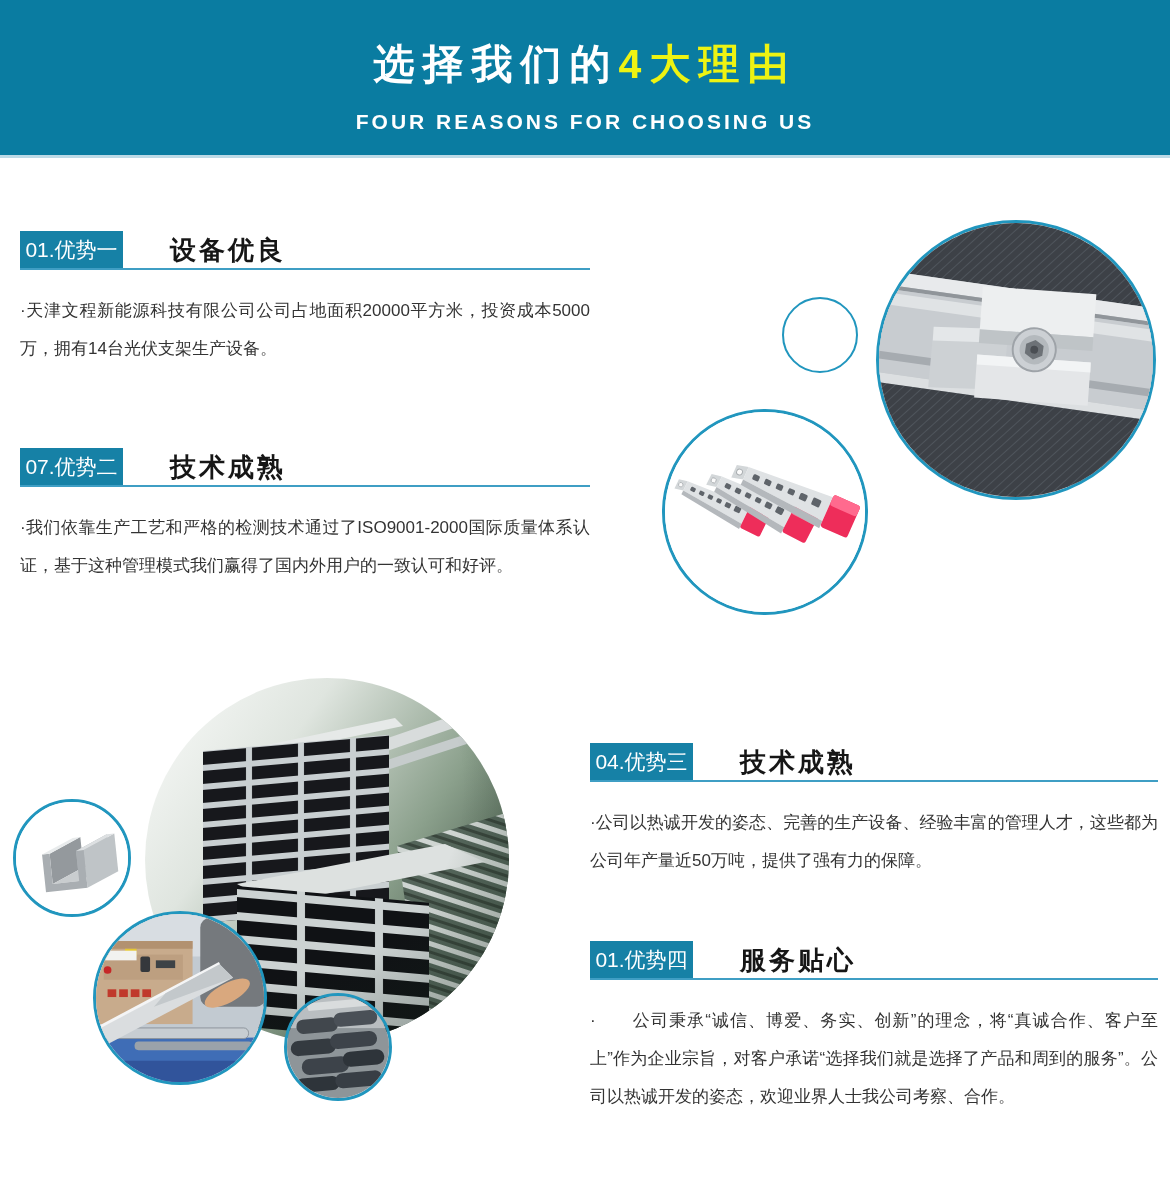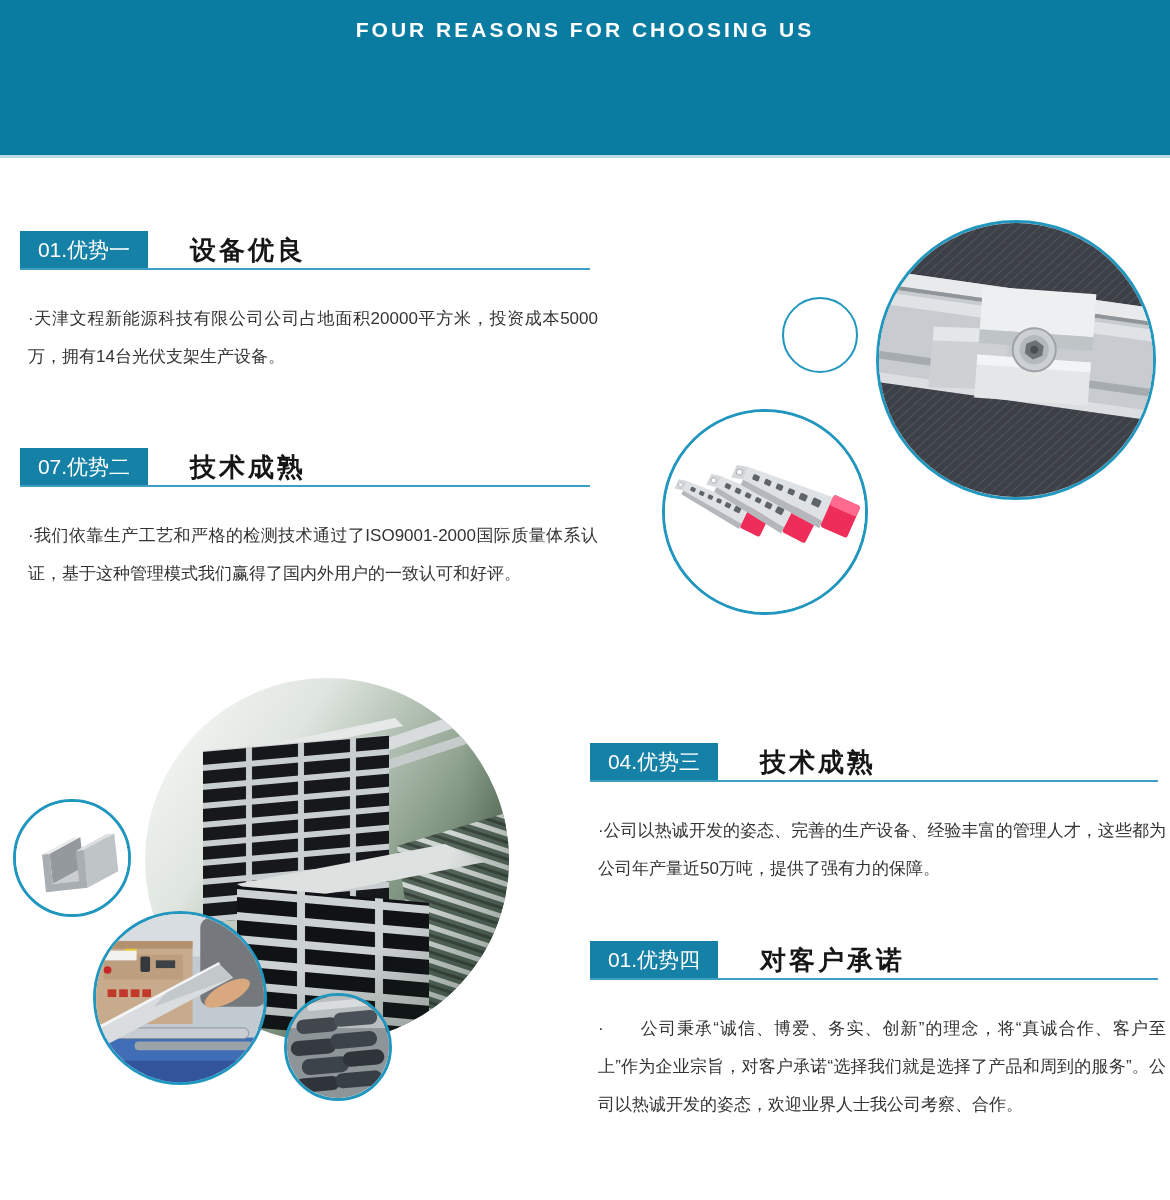--- a/index.html
+++ b/index.html
@@ -5,54 +5,55 @@
   html,body{margin:0;padding:0;background:#fff;}
   .page{position:relative;width:1170px;height:1200px;background:#ffffff;overflow:hidden;
         font-family:"Liberation Sans","DejaVu Sans",sans-serif;}
 
   
   .band{position:absolute;left:0;top:0;width:1170px;height:158px;
         background:var(--c-band,#0a7ca1);text-align:center;
         border-bottom:3px solid var(--c-band_border,#bcdae7);box-sizing:border-box;}
   .band-title{padding-top:44px;font-size:41px;font-weight:bold;color:#ffffff;letter-spacing:8px;line-height:1;}
   .band-title .accent{color:var(--c-accent,#eef312);}
-  .band-sub{margin-top:19px;font-size:21px;font-weight:bold;color:#ffffff;letter-spacing:3px;line-height:1;}
+  .band-sub{margin-top:26px;font-size:21px;font-weight:bold;color:#ffffff;letter-spacing:3px;line-height:1;}
 
   
   .section{position:absolute;}
   .s1{left:20px;top:231px;width:570px;}
   .s2{left:20px;top:448px;width:570px;}
   .s3{left:590px;top:743px;width:568px;}
   .s4{left:590px;top:941px;width:568px;}
-  .badge{position:absolute;left:0;top:0;width:128px;height:38px;
+  .badge{position:absolute;left:0;top:0;width:103px;height:38px;
          background:var(--c-badge,#1681a6);color:#fff;font-size:21px;line-height:38px;text-align:center;}
   .sec-title{position:absolute;left:150px;top:0;height:38px;line-height:38px;
-             font-size:26px;font-weight:bold;color:var(--c-heading,#161616);letter-spacing:3px;white-space:nowrap;margin-left:20px;}
+             font-size:26px;font-weight:bold;color:var(--c-heading,#161616);letter-spacing:3px;white-space:nowrap;}
   .sec-line{position:absolute;left:0;top:37px;width:100%;height:2px;background:var(--c-divider,#3f9ec4);}
-  .sec-body{position:absolute;left:0;top:61px;margin:8px;width:100%;
+  .sec-body{position:absolute;left:0;top:61px;margin:0;width:100%;
             font-size:17px;line-height:38px;color:var(--c-body_text,#333333);text-align:justify;}
 
   
   .circle{position:absolute;border-radius:50%;overflow:hidden;box-sizing:border-box;}
   .ring{border:3px solid var(--c-ring,#2196be);}
   .circle svg{display:block;width:100%;height:100%;}
   #c-clamp   {left:876px;top:220px;width:280px;height:280px;}
   #c-empty   {left:782px;top:297px;width:76px;height:76px;border:2px solid var(--c-ring,#2196be);background:#fff;}
   #c-bracket {left:662px;top:409px;width:206px;height:206px;}
   #c-steel   {left:145px;top:678px;width:364px;height:364px;}
   #c-uchannel{left:13px;top:799px;width:118px;height:118px;}
   #c-machine {left:93px;top:911px;width:174px;height:174px;}
   #c-bundles {left:284px;top:993px;width:108px;height:108px;}
 </style>
 </head>
 <body>
 
 <div class="page">
 
   <header class="band">
+    <div class="band-title"><span>选择我们的</span><span class="accent">4大理由</span></div>
     <div class="band-sub">FOUR REASONS FOR CHOOSING US</div>
   </header>
 
   <div class="section s1">
     <div class="badge">01.优势一</div>
     <div class="sec-title">设备优良</div>
     <div class="sec-line"></div>
     <p class="sec-body">·天津文程新能源科技有限公司公司占地面积20000平方米，投资成本5000万，拥有14台光伏支架生产设备。</p>
   </div>
 
@@ -65,21 +66,21 @@
 
   <div class="section s3">
     <div class="badge">04.优势三</div>
     <div class="sec-title">技术成熟</div>
     <div class="sec-line"></div>
     <p class="sec-body">·公司以热诚开发的姿态、完善的生产设备、经验丰富的管理人才，这些都为公司年产量近50万吨，提供了强有力的保障。</p>
   </div>
 
   <div class="section s4">
     <div class="badge">01.优势四</div>
-    <div class="sec-title">对客户承诺</div>
+    <div class="sec-title">服务贴心</div>
     <div class="sec-line"></div>
     <p class="sec-body">·　　公司秉承“诚信、博爱、务实、创新”的理念，将“真诚合作、客户至上”作为企业宗旨，对客户承诺“选择我们就是选择了产品和周到的服务”。公司以热诚开发的姿态，欢迎业界人士我公司考察、合作。</p>
   </div>
 
   <div class="circle ring" id="c-clamp" role="img" aria-label="solar-panel-mid-clamp-photo">
     <svg viewBox="0 0 280 280" xmlns="http://www.w3.org/2000/svg">
       <defs>
         <pattern id="ptex" width="7" height="7" patternUnits="userSpaceOnUse" patternTransform="rotate(40)">
           <rect width="7" height="7" fill="#3d4147"></rect>
             <line x1="0" y1="0" x2="0" y2="7" stroke="#545a61" stroke-width="1.6"></line>

